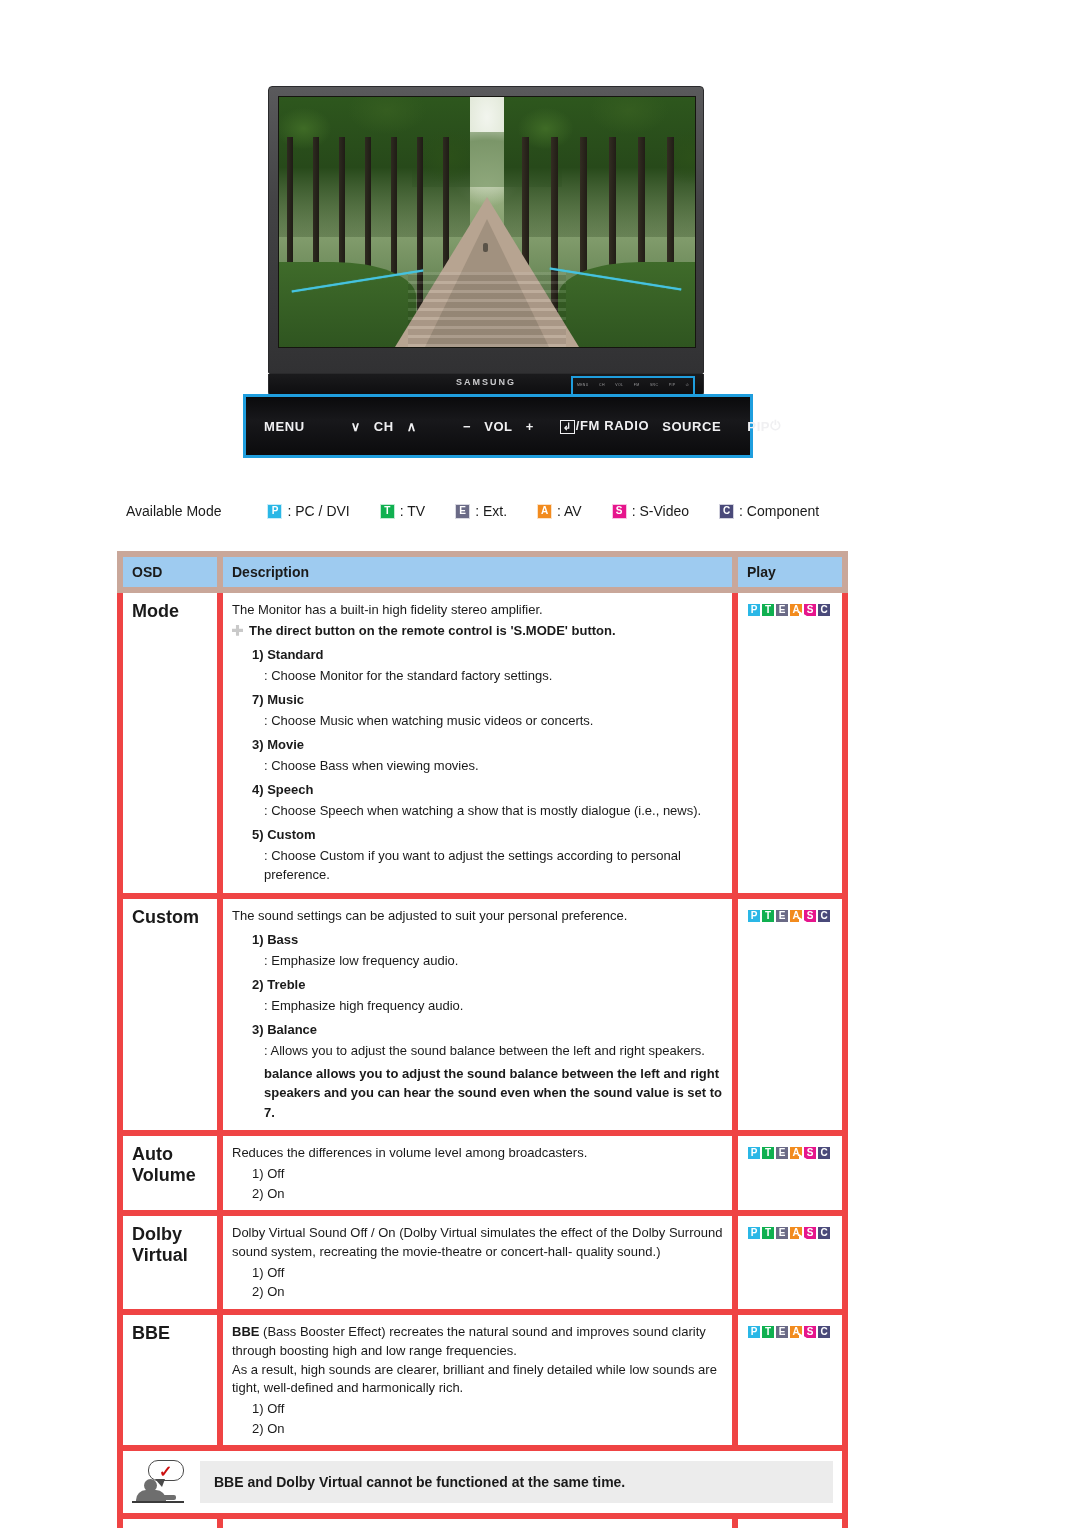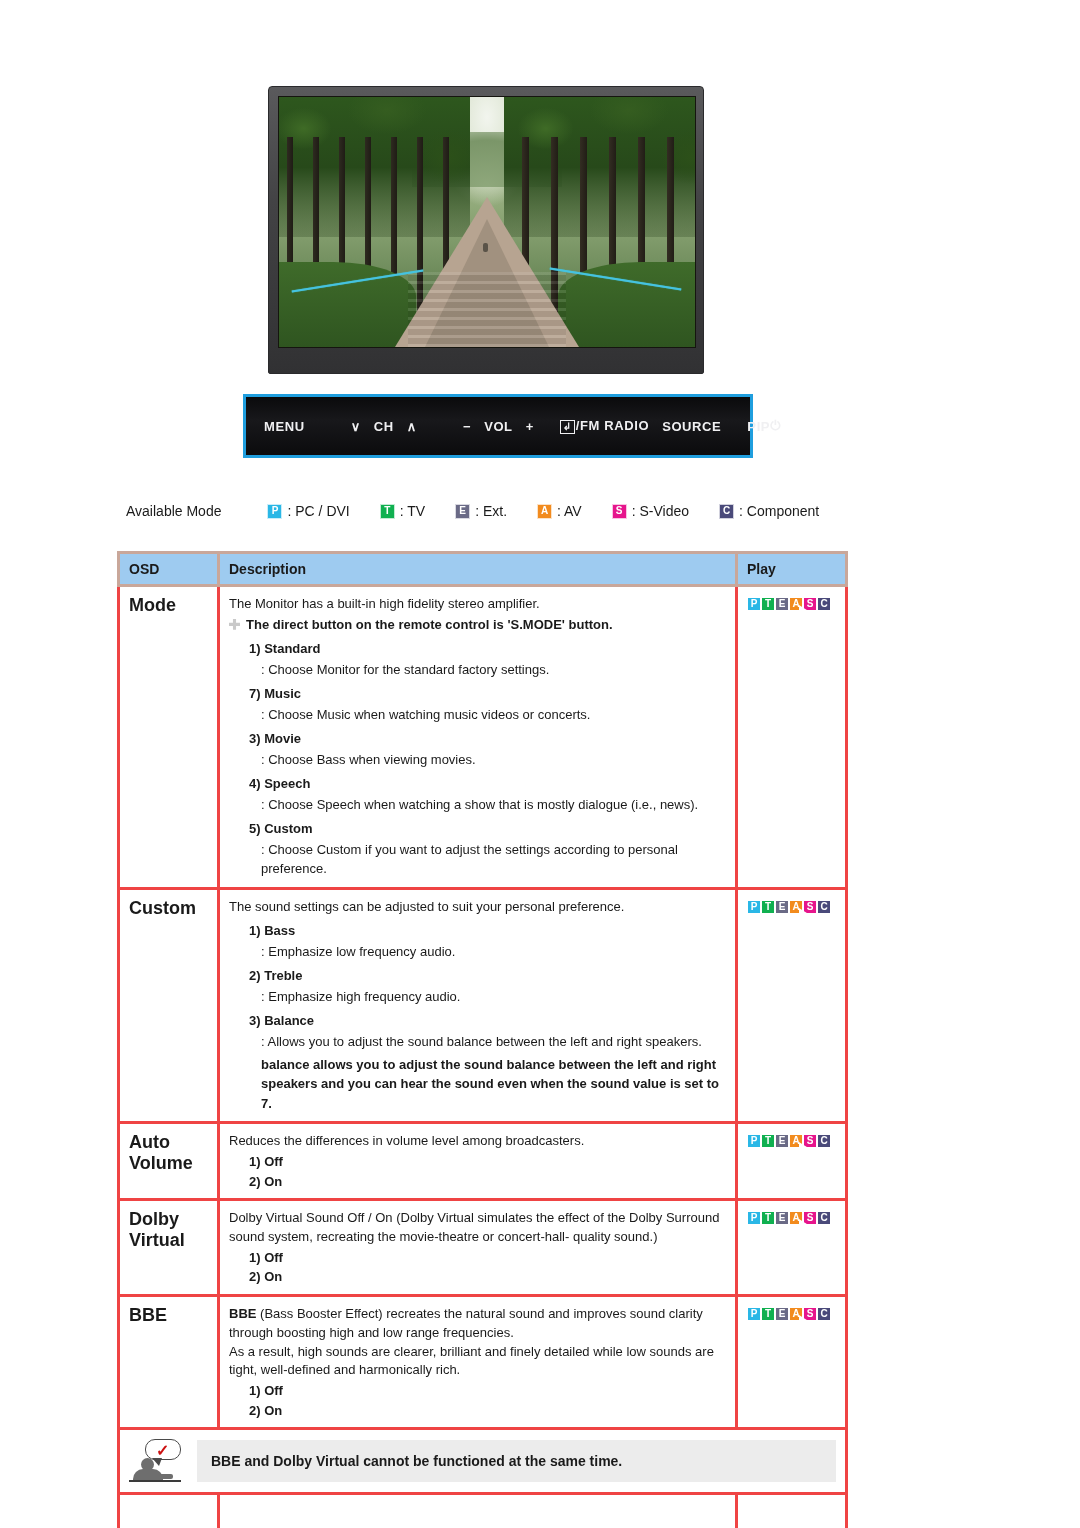--- a/index.html
+++ b/index.html
@@ -202,21 +202,21 @@
   
   .table {
     position: absolute;
     left: 117px; top: 551px;
     width: 731px;
     border-collapse: collapse;
     border: 1px solid #b8ab84;
     font-size: 13px; color: #1a1a1a;
   }
   .table td, .table th {
-    border: 3px solid #ef4444;
+    border: 6px solid #ef4444;
     vertical-align: top;
     padding: 8px 9px;
     text-align: left;
   }
   .table thead th {
     background: #9ecbf0;
     font-weight: bold;
     font-size: 14px;
     padding: 7px 9px;
     border-color: #c9a79a;
@@ -232,21 +232,21 @@
     font-weight: bold; margin: 1px 0 4px 0; line-height: 1.45;
   }
   .plus-bullet {
     flex: 0 0 auto;
     width: 11px; height: 11px; margin: 3px 6px 0 0;
     background: #c9c9c9;
     clip-path: polygon(36% 0,64% 0,64% 36%,100% 36%,100% 64%,64% 64%,64% 100%,36% 100%,36% 64%,0 64%,0 36%,36% 36%);
   }
   .opt { font-weight: bold; margin: 5px 0 0 20px; line-height: 1.4; }
   .opt-desc { margin: 3px 0 0 32px; line-height: 1.45; }
-  .opt-tight { font-weight: bold; margin: 2px 0 0 20px; line-height: 1.35; }
+  .opt-tight { font-weight: normal; margin: 2px 0 0 20px; line-height: 1.35; }
   .bold-block { font-weight: bold; margin: 3px 0 0 32px; line-height: 1.5; }
   .plain { margin: 0; line-height: 1.45; }
 
   
   .play-icon-group { display: inline-block; text-align: center; }
   .play-sphere {
     width: 30px; height: 30px; margin: 0 auto 2px auto;
     border-radius: 50%;
     background:
       radial-gradient(circle at 34% 26%, #bfe6fb 0%, #56b6ee 34%, #1f7ec9 68%, #14538f 100%);
@@ -339,20 +339,34 @@
         <div class="trunks-l"></div>
         <div class="trunks-r"></div>
         <div class="grass-l"></div>
         <div class="grass-r"></div>
         <div class="path"></div>
         <div class="path-inner"></div>
         <div class="path-steps"></div>
         <div class="rope l"></div>
         <div class="rope r"></div>
         <div class="figure"></div>
+      </div>
+    </div>
+    <div class="bezel-bottom">
+      <div class="samsung-logo">SAMSUNG</div>
+      <div class="panel-highlight">
+        <div class="mini-controls">
+          <span>MENU</span>
+          <span>CH</span>
+          <span>VOL</span>
+          <span>FM</span>
+          <span>SRC</span>
+          <span>PIP</span>
+          <span>⏻</span>
+        </div>
       </div>
     </div>
     <div class="stand-neck"></div>
     <div class="stand-base"></div>
   </div>
 
   <div class="control-bar">
     <div class="cb-row">
       <span class="cb-item">MENU</span>
       <span class="cb-gap-lg"></span>

